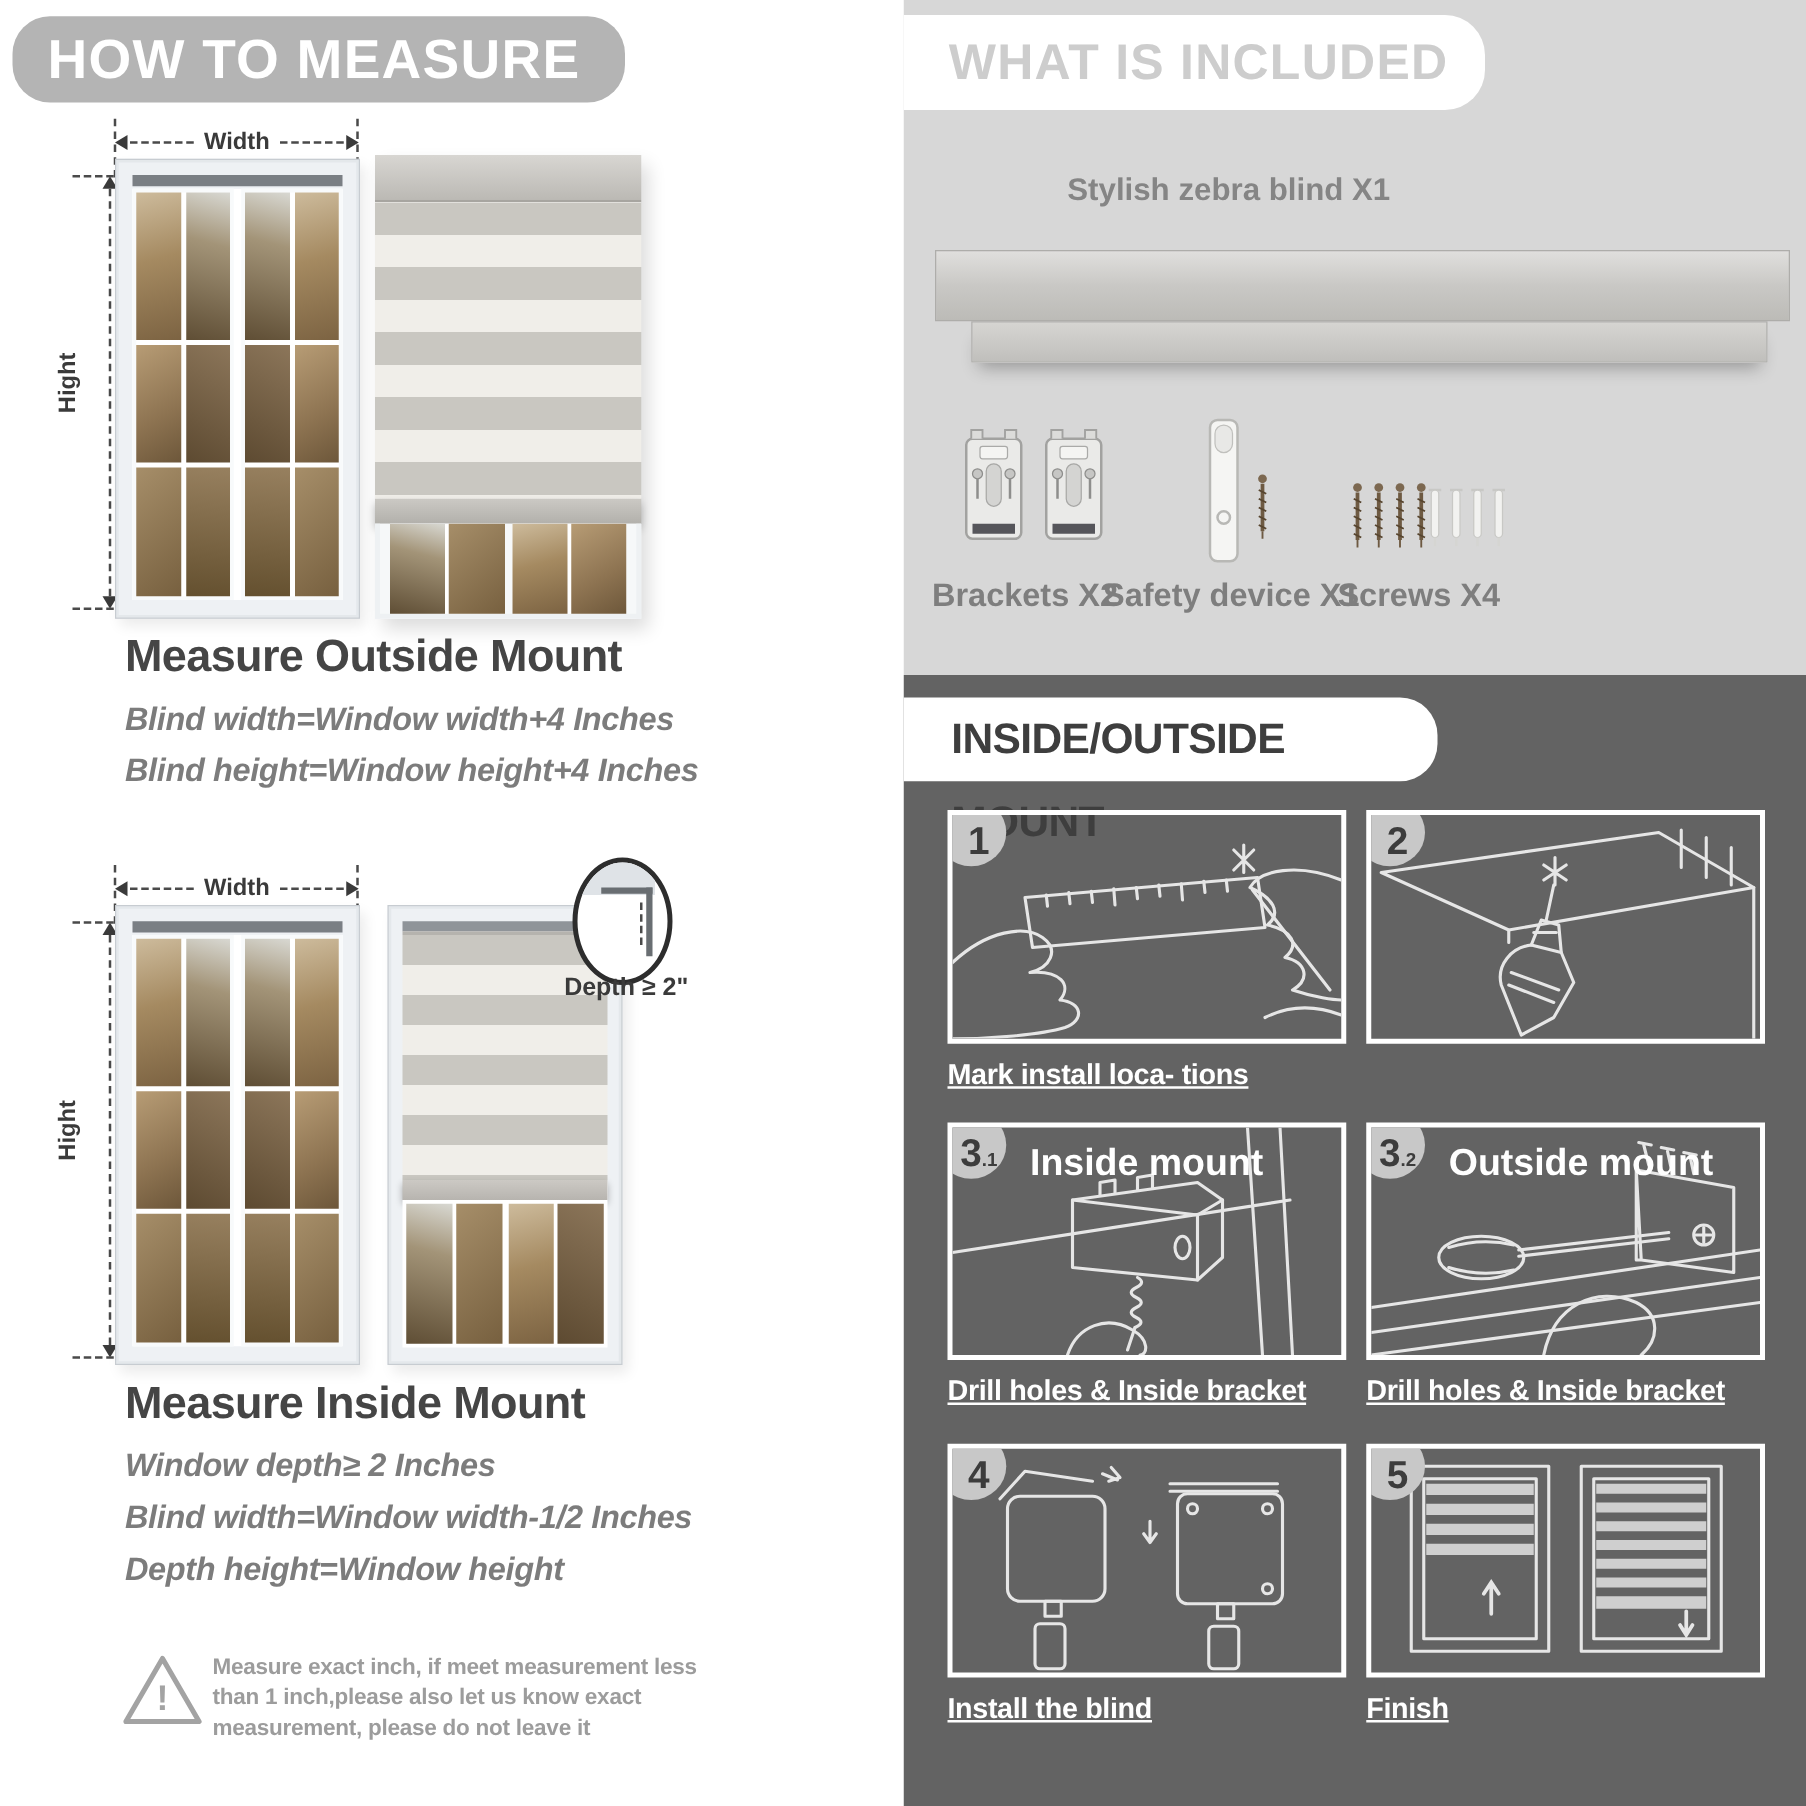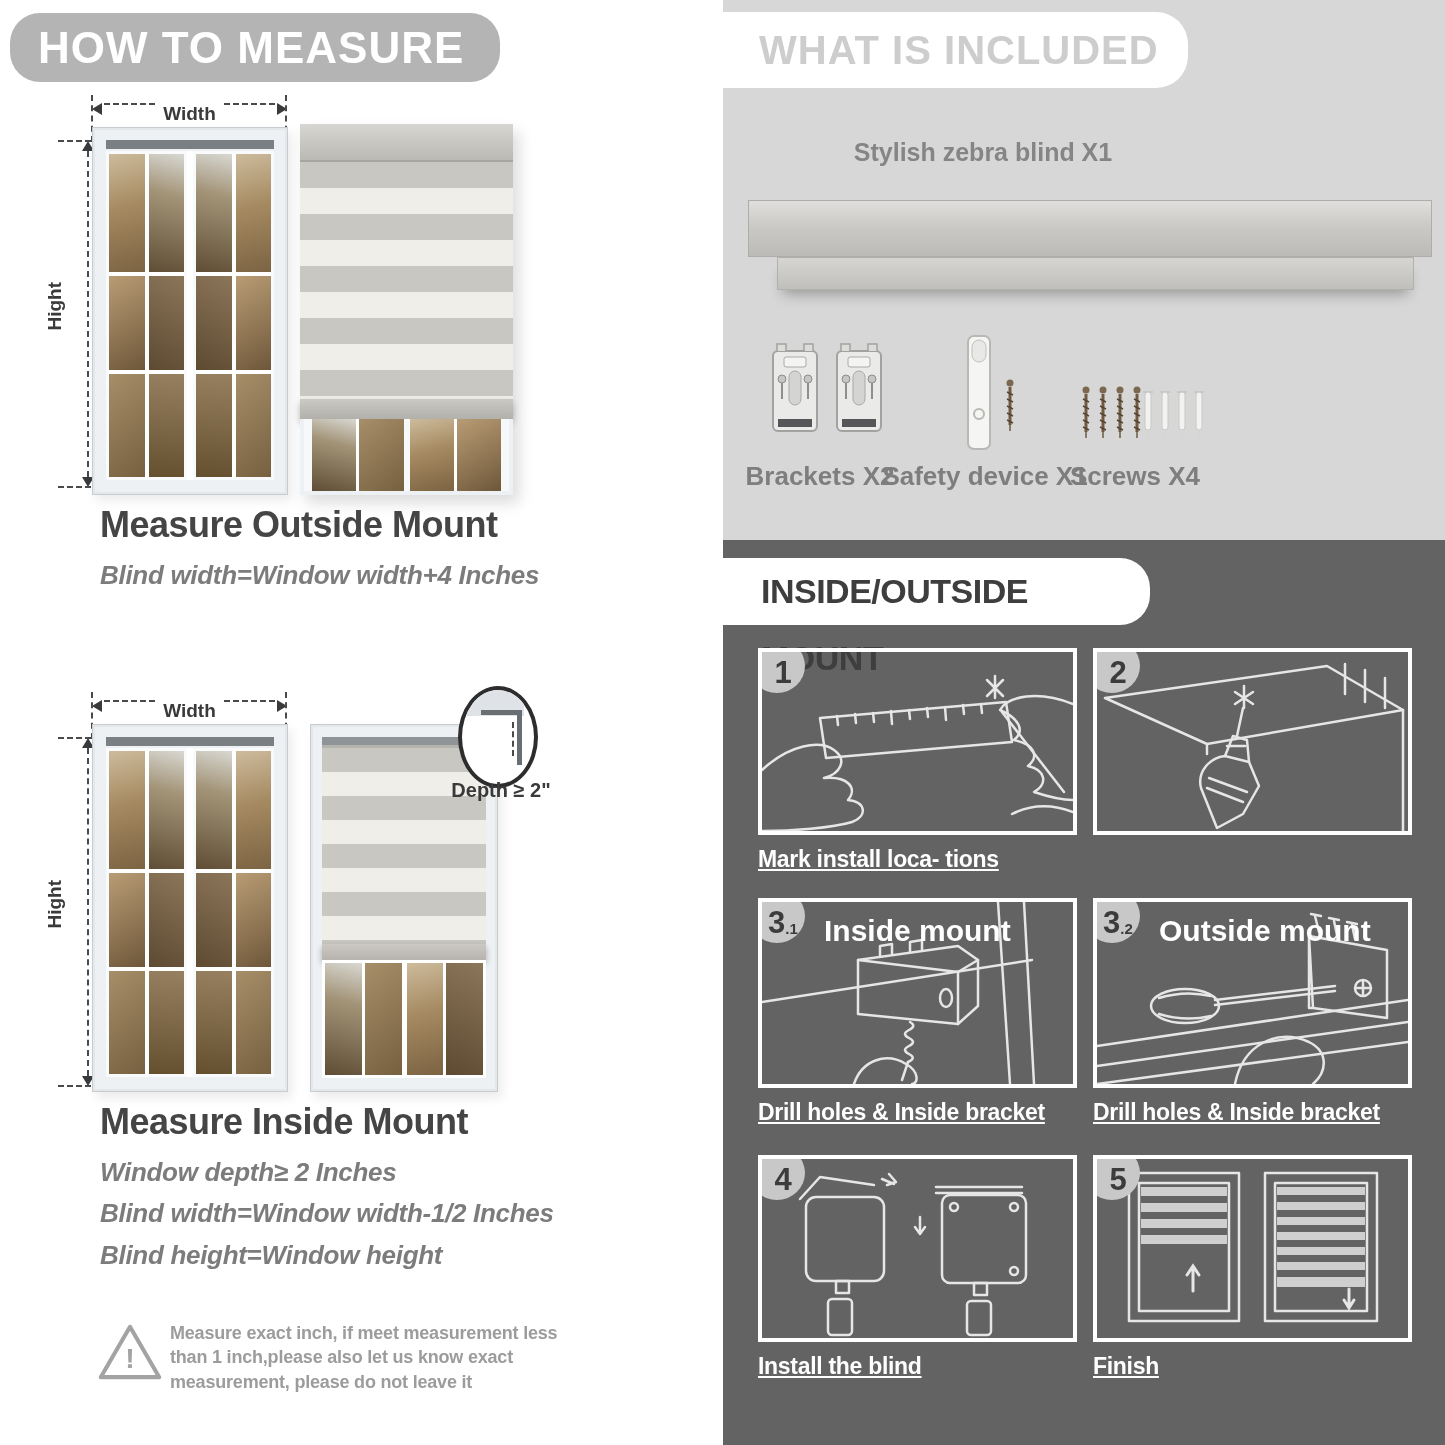--- a/index.html
+++ b/index.html
@@ -8,21 +8,21 @@
   .abs{position:absolute;}
 
   
   .banner-howto{position:absolute;left:10px;top:13px;width:490px;height:69px;background:#b4b4b4;
     border-radius:30px;color:#fff;font-size:44px;font-weight:bold;line-height:69px;
     padding-left:28px;box-sizing:border-box;letter-spacing:1px;}
   .m-title{position:absolute;margin:0;font-size:36px;font-weight:bold;color:#454545;letter-spacing:-0.5px;}
   .m-line{position:absolute;margin:0;font-size:26px;font-weight:bold;color:#7c7c7c;letter-spacing:-0.3px;font-style:italic;}
 
   
-  .hmeasure{position:absolute;display:flex;align-items:flex-start;height:22px;}
+  .hmeasure{position:absolute;display:flex;align-items:center;height:22px;}
   .hmeasure .dash{flex:1;border-top:2px dashed #4a4a4a;height:0;margin:0 2px;}
   .mlabel{font-size:19px;font-weight:bold;color:#3a3a3a;padding:0 6px;white-space:nowrap;}
   .tri{width:0;height:0;display:block;}
   .tl{border-top:6px solid transparent;border-bottom:6px solid transparent;border-right:10px solid #3a3a3a;}
   .tr{border-top:6px solid transparent;border-bottom:6px solid transparent;border-left:10px solid #3a3a3a;}
   .tu{border-left:6px solid transparent;border-right:6px solid transparent;border-bottom:10px solid #3a3a3a;}
   .td{border-left:6px solid transparent;border-right:6px solid transparent;border-top:10px solid #3a3a3a;}
   .vtick{position:absolute;width:0;border-left:2px dashed #4a4a4a;}
   .htick{position:absolute;height:0;border-top:2px dashed #4a4a4a;}
   .vmeasure{position:absolute;width:18px;display:flex;flex-direction:column;align-items:center;}
@@ -173,20 +173,21 @@
         </div>
       <div class="bw">
           <div class="p1"></div>
           <div class="p3"></div>
         </div>
     </div>
   </div>
 
   <h2 class="m-title" style="left:100px;top:504px">Measure Outside Mount</h2>
   <p class="m-line" style="left:100px;top:560px">Blind width=Window width+4 Inches</p>
+  <p class="m-line" style="left:100px;top:601px">Blind height=Window height+4 Inches</p>
 
   <div class="hmeasure" style="left:92px;top:700px;width:195px">
     <i class="tri tl"></i>
     <i class="dash"></i>
     <b class="mlabel">Width</b>
     <i class="dash"></i>
     <i class="tri tr"></i>
   </div>
   <i class="vtick" style="left:91px;top:692px;height:47px"></i>
   <i class="vtick" style="left:285px;top:692px;height:47px"></i>
@@ -245,21 +246,21 @@
   <div class="mag">
     <i class="mg1"></i>
     <i class="mg2"></i>
     <i class="mg3"></i>
   </div>
   <div class="depth-label">Depth ≥ 2"</div>
 
   <h2 class="m-title" style="left:100px;top:1101px">Measure Inside Mount</h2>
   <p class="m-line" style="left:100px;top:1157px">Window depth≥ 2 Inches</p>
   <p class="m-line" style="left:100px;top:1198px">Blind width=Window width-1/2 Inches</p>
-  <p class="m-line" style="left:100px;top:1240px">Blind height=Window height</p>
+  <p class="m-line" style="left:100px;top:1240px">Depth height=Window height</p>
 
   <svg class="abs" style="left:96px;top:1314px" width="68" height="76" viewBox="0 0 100 90">
     <path d="M50 8 L93 82 H7 Z" fill="none" stroke="#a3a3a3" stroke-width="6" stroke-linejoin="round"></path>
     <text x="50" y="68" text-anchor="middle" font-size="42" font-weight="bold" fill="#a3a3a3">!</text>
   </svg>
   <div class="warn-text">Measure exact inch, if meet measurement less than 1 inch,please also let us know exact measurement, please do not leave it</div>
 
   <div class="sec-included">
     <div class="banner-included">
       <span>WHAT IS INCLUDED</span>

